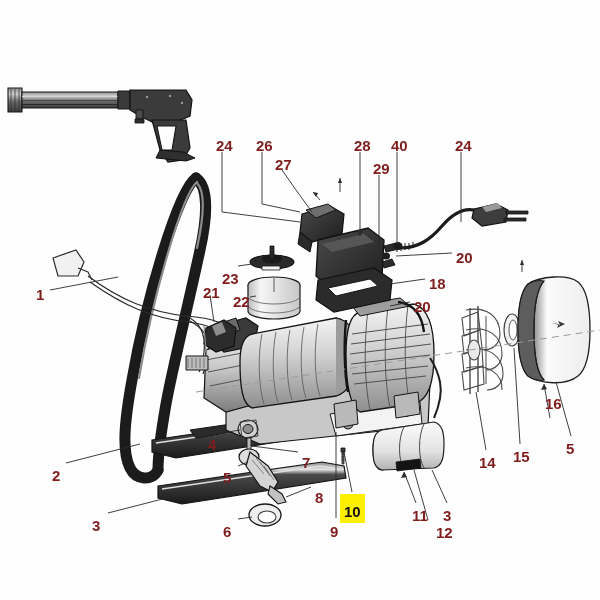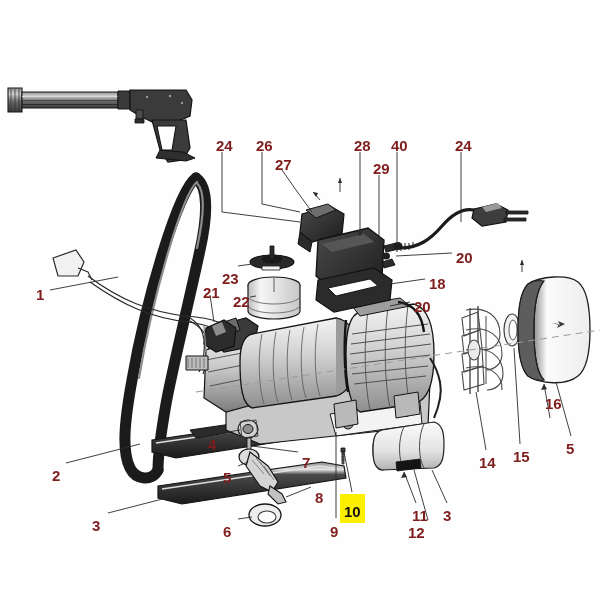--- a/index.html
+++ b/index.html
@@ -417,21 +417,21 @@
       <div class="callout" style="left: 52px; top: 468px;">2</div>
       <div class="callout" style="left: 92px; top: 518px;">3</div>
       <div class="callout" style="left: 208px; top: 437px;">4</div>
       <div class="callout" style="left: 223px; top: 470px;">5</div>
       <div class="callout" style="left: 223px; top: 524px;">6</div>
       <div class="callout" style="left: 302px; top: 455px;">7</div>
       <div class="callout" style="left: 315px; top: 490px;">8</div>
       <div class="callout" style="left: 330px; top: 524px;">9</div>
       <div class="callout highlighted" style="left: 340px; top: 494px; background: rgb(252, 240, 0);">10</div>
       <div class="callout" style="left: 412px; top: 508px;">11</div>
-      <div class="callout" style="left: 408px; top: 525px;">12</div>
+      <div class="callout" style="left: 436px; top: 525px;">12</div>
       <div class="callout" style="left: 443px; top: 508px;">3</div>
       <div class="callout" style="left: 479px; top: 455px;">14</div>
       <div class="callout" style="left: 513px; top: 449px;">15</div>
       <div class="callout" style="left: 545px; top: 396px;">16</div>
       <div class="callout" style="left: 566px; top: 441px;">5</div>
       <div class="callout" style="left: 414px; top: 299px;">20</div>
       <div class="callout" style="left: 429px; top: 276px;">18</div>
       <div class="callout" style="left: 456px; top: 250px;">20</div>
       <div class="callout" style="left: 203px; top: 285px;">21</div>
       <div class="callout" style="left: 233px; top: 294px;">22</div>

